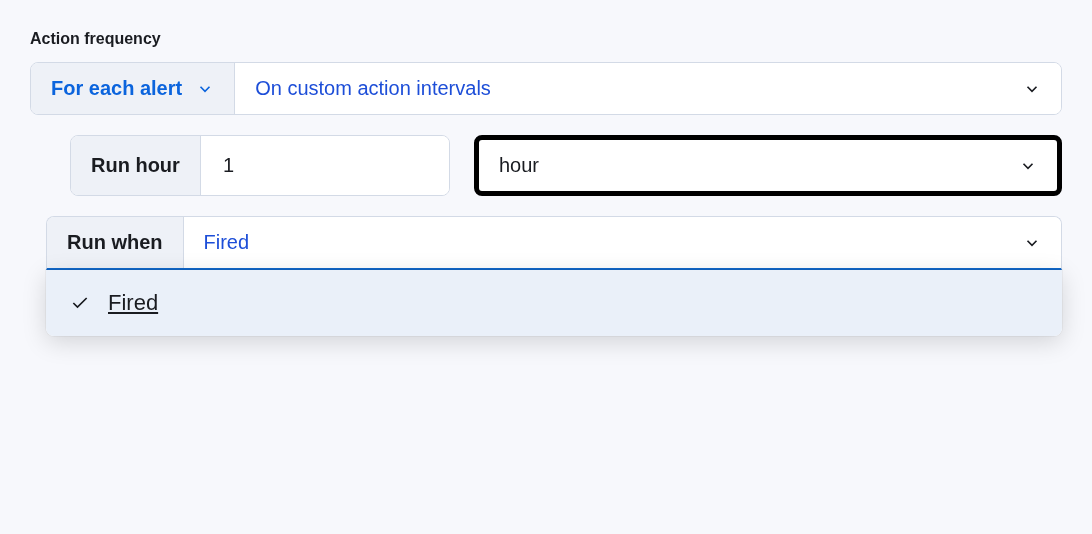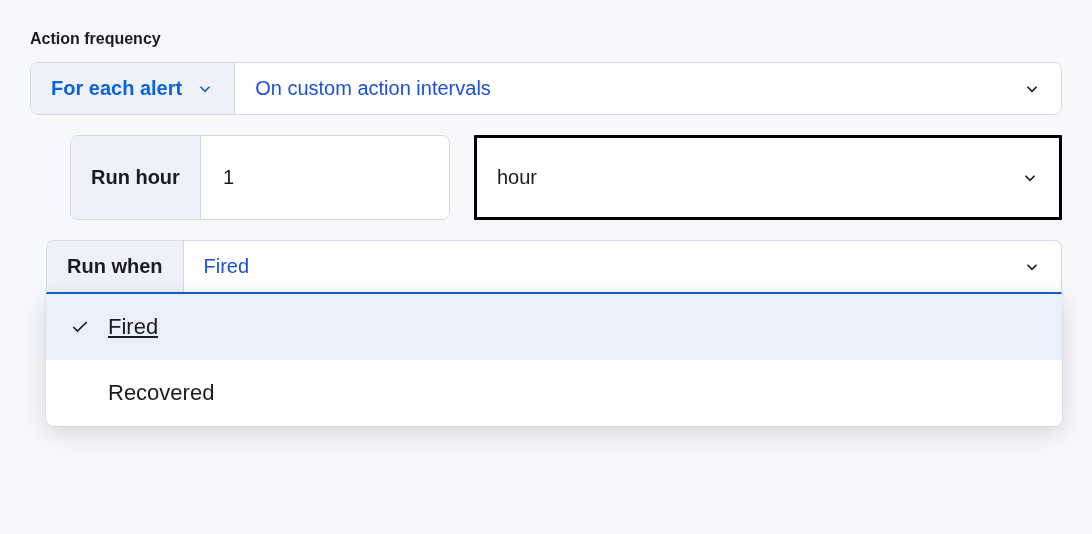--- a/index.html
+++ b/index.html
@@ -69,27 +69,27 @@
       color: #1a1c21;
     }
     .row-indent {
       display: flex;
       gap: 24px;
       margin-left: 40px;
       margin-bottom: 20px;
     }
     .unit-select {
       flex: 1;
-      border: 3px solid #000000;
-      border-radius: 1px;
+      border: 5px solid #000000;
+      border-radius: 8px;
       background: #fff;
       display: flex;
       align-items: center;
       justify-content: space-between;
-      padding: 28px 20px;
+      padding: 14px 20px;
     }
     svg.chev { width: 18px; height: 18px; stroke: #1a1c21; stroke-width: 2.2; fill: none; }
     svg.chev.blue { stroke: #0b64dd; }
     svg.check { width: 20px; height: 20px; stroke: #1a1c21; stroke-width: 2; fill: none; }
 
     .runwhen-wrap { position: relative; margin-left: 16px; }
     .runwhen-group {
       display: flex;
       align-items: stretch;
       border: 1px solid #d3dae6;
@@ -170,18 +170,14 @@
   </div>
   <div class="dropdown">
     <div class="option selected">
       <span class="check-slot">
         <svg class="check" viewBox="0 0 24 24">
             <polyline points="4 12 9 17 20 6"></polyline>
           </svg>
       </span>
       <span class="label">Fired</span>
     </div>
-    <div class="option">
-      <span class="check-slot"></span>
-      <span class="label">Recovered</span>
-    </div>
   </div>
 </div>
 
 </body></html>

